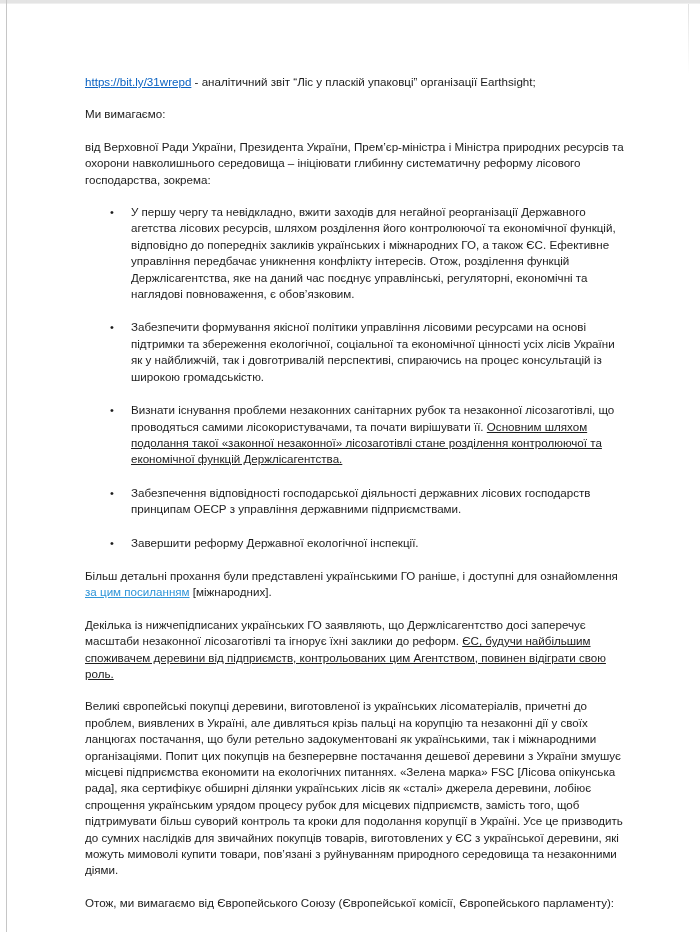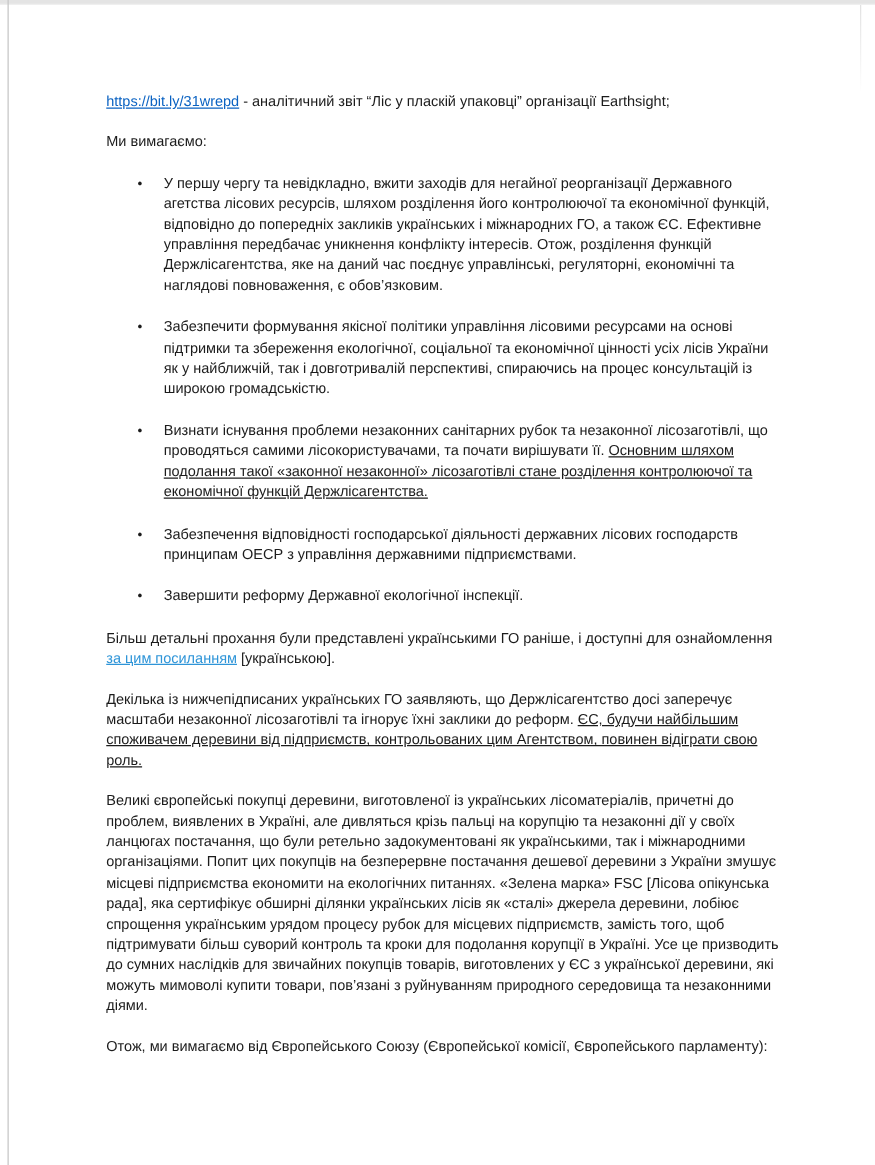--- a/index.html
+++ b/index.html
@@ -87,20 +87,21 @@
   <div class="edge-right"></div>
 
   <div class="content">
 
     <div class="refs">
       <div><a class="doclink">https://bit.ly/31wrepd</a><span> - аналітичний звіт “Ліс у пласкій упаковці” організації Earthsight;</span></div>
     </div>
 
     <div class="para">Ми вимагаємо:</div>
 
+    <div class="para">від Верховної Ради України, Президента України, Прем’єр-міністра і Міністра природних ресурсів та охорони навколишнього середовища – ініціювати глибинну систематичну реформу лісового господарства, зокрема:</div>
 
     <div class="bullets">
 
       <div class="bullet">
         <span class="dot">•</span>
         <span class="btext"><span>У першу чергу та невідкладно, вжити заходів для негайної </span><span class="b">реорганізації Державного агетства лісових ресурсів, шляхом розділення його контролюючої та економічної функцій, відповідно до попередніх закликів українських і міжнародних ГО, а також ЄС.</span><span> Ефективне управління передбачає уникнення конфлікту інтересів. Отож, розділення функцій Держлісагентства, яке на даний час поєднує управлінські, регуляторні, економічні та наглядові повноваження, є обов’язковим.</span></span>
       </div>
 
       <div class="bullet">
         <span class="dot">•</span>
@@ -117,21 +118,21 @@
         <span class="btext"><span>Забезпечення відповідності господарської діяльності державних лісових господарств принципам ОЕСР з управління державними підприємствами.</span></span>
       </div>
 
       <div class="bullet">
         <span class="dot">•</span>
         <span class="btext"><span>Завершити реформу Державної екологічної інспекції.</span></span>
       </div>
 
     </div>
 
-    <div class="para"><span>Більш детальні прохання були представлені українськими ГО раніше, і доступні для ознайомлення </span><a class="lightlink">за цим посиланням</a><span> [українською].</span></div>
+    <div class="para"><span>Більш детальні прохання були представлені українськими ГО раніше, і доступні для ознайомлення </span><a class="lightlink">за цим посиланням</a><span> [міжнародних].</span></div>
 
     <div class="para"><span>Декілька із нижчепідписаних українських ГО заявляють, що Держлісагентство досі заперечує масштаби незаконної лісозаготівлі та ігнорує їхні заклики до реформ. </span><span class="u">ЄС, будучи найбільшим споживачем деревини від підприємств, контрольованих цим Агентством, повинен відіграти свою роль.</span></div>
 
     <div class="para">Великі європейські покупці деревини, виготовленої із українських лісоматеріалів, причетні до проблем, виявлених в Україні, але дивляться крізь пальці на корупцію та незаконні дії у своїх ланцюгах постачання, що були ретельно задокументовані як українськими, так і міжнародними організаціями. Попит цих покупців на безперервне постачання дешевої деревини з України змушує місцеві підприємства економити на екологічних питаннях. «Зелена марка» FSC [Лісова опікунська рада], яка сертифікує обширні ділянки українських лісів як «сталі» джерела деревини, лобіює спрощення українським урядом процесу рубок для місцевих підприємств, замість того, щоб підтримувати більш суворий контроль та кроки для подолання корупції в Україні. Усе це призводить до сумних наслідків для звичайних покупців товарів, виготовлених у ЄС з української деревини, які можуть мимоволі купити товари, пов’язані з руйнуванням природного середовища та незаконними діями.</div>
 
     <div class="para">Отож, ми вимагаємо від Європейського Союзу (Європейської комісії, Європейського парламенту):</div>
 
   </div>
 </div>
 

